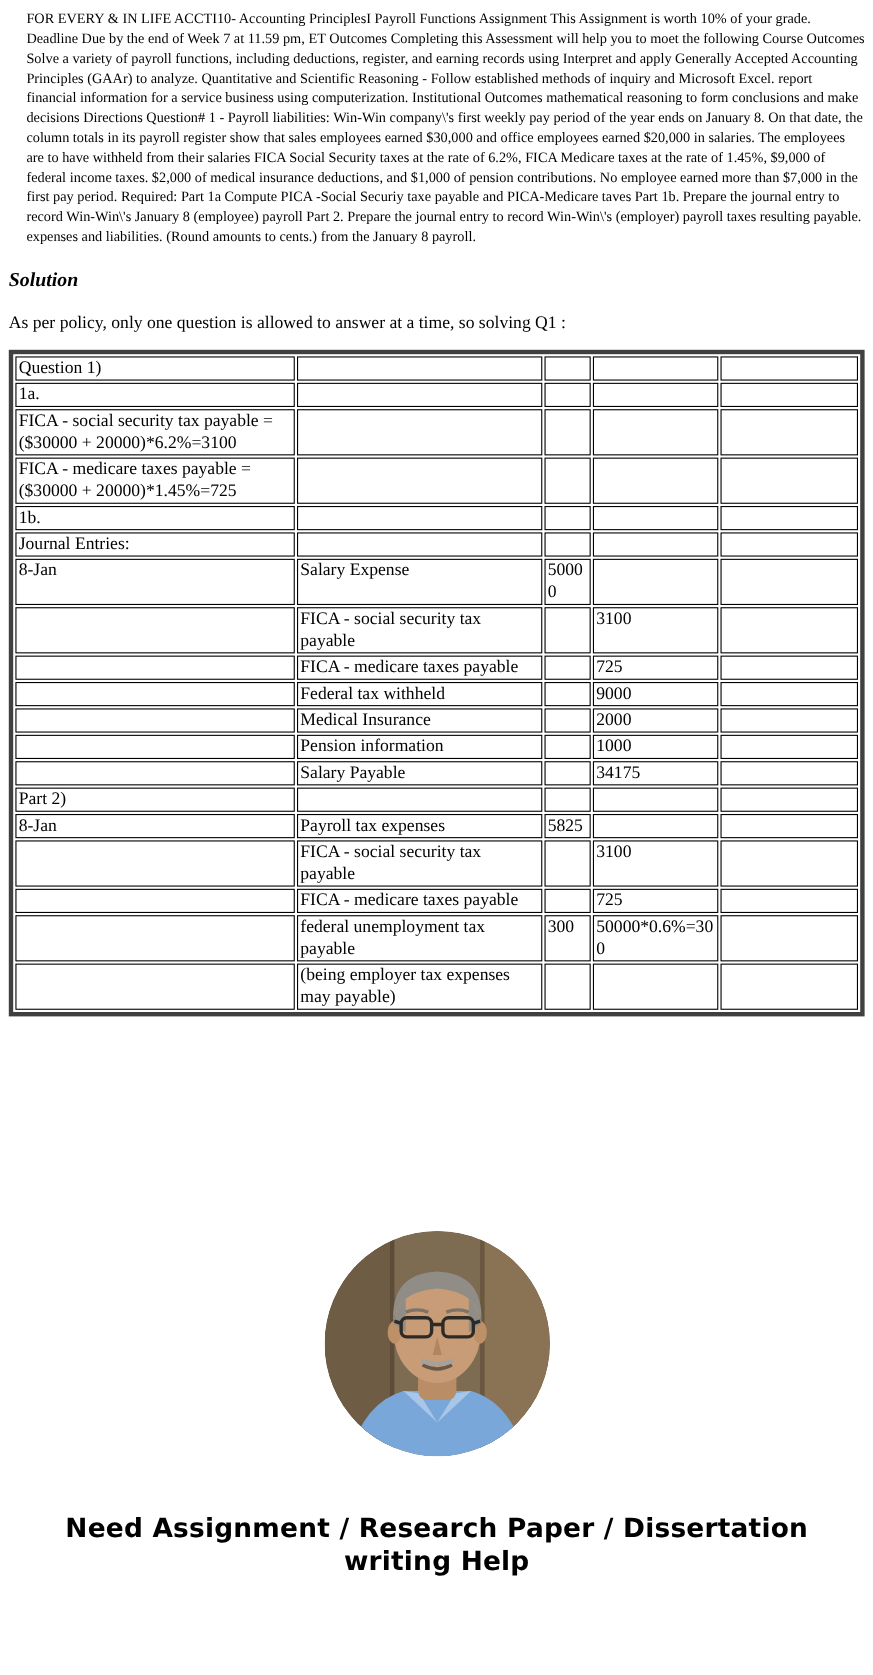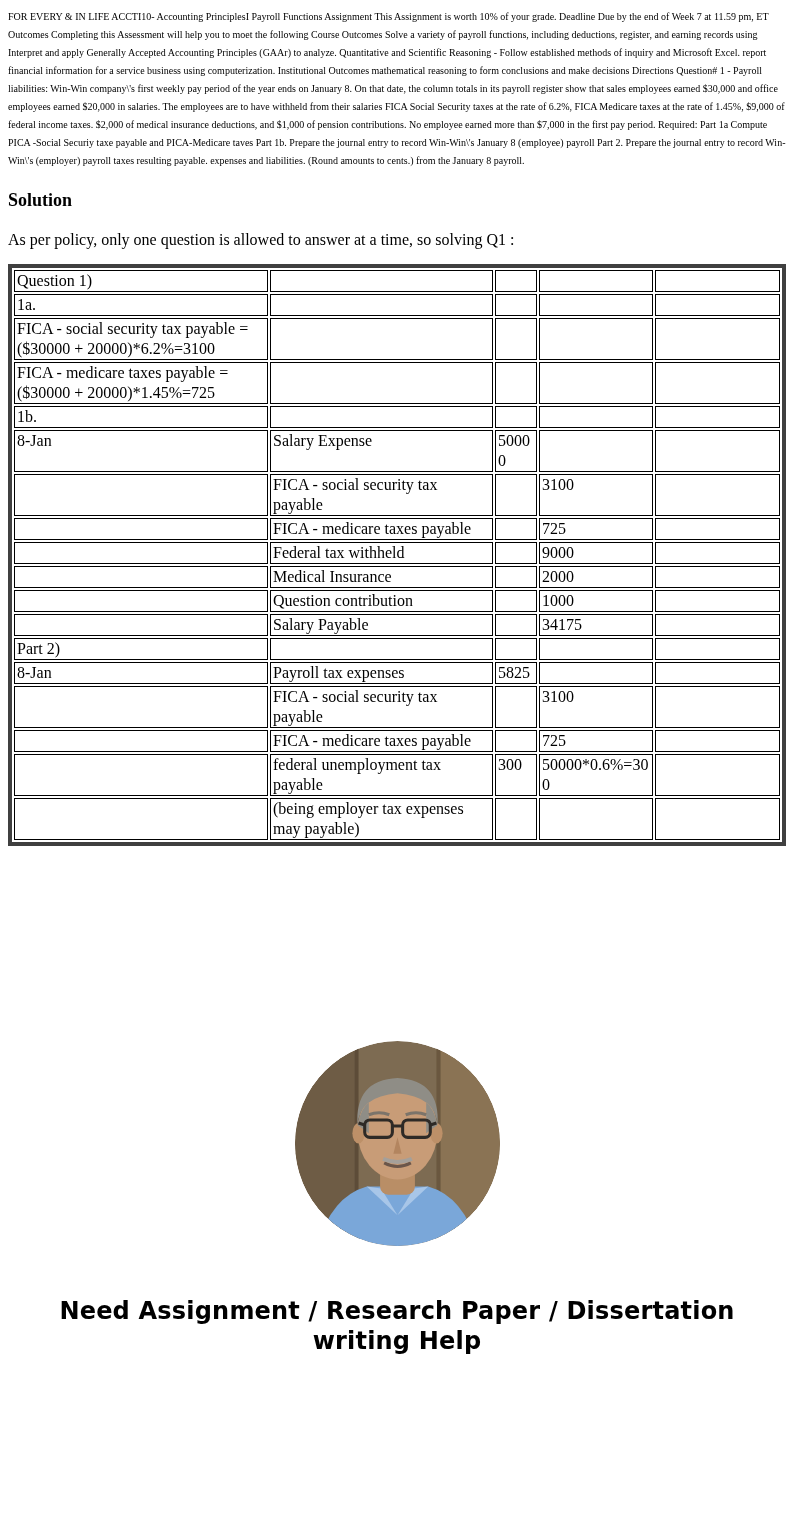--- a/index.html
+++ b/index.html
@@ -1,30 +1,31 @@
 <!DOCTYPE html>
 <html><head>
 <meta charset="utf-8">
 <style>
   * { box-sizing: border-box; }
   html, body { margin: 0; padding: 0; background: #ffffff; }
   body { width: 794px; font-family: "Liberation Serif", serif; color: #000; }
   .page { width: 794px; min-height: 1523px; padding: 8px; position: relative; }
 
   .intro {
-    margin: 0 0 21px 0;
-    font-size: 10px;
+    margin: 0 0 21px 16px;
+    font-size: 13px;
     line-height: 18px;
     text-align: left;
   }
   .solution-heading {
     margin: 0 0 21px 0;
     font-size: 18px;
     font-weight: bold;
     line-height: 19px;
+    font-style: italic;
   }
   .policy {
     margin: 0 0 15px 0;
     font-size: 16px;
     line-height: 18px;
   }
 
   table.solution-table {
     border-collapse: separate;
     border-spacing: 2px;
@@ -110,20 +111,27 @@
           <td class="col4"></td>
         </tr>
         <tr>
           <td class="col0">1b.</td>
           <td class="col1"></td>
           <td class="col2"></td>
           <td class="col3"></td>
           <td class="col4"></td>
         </tr>
         <tr>
+          <td class="col0">Journal Entries:</td>
+          <td class="col1"></td>
+          <td class="col2"></td>
+          <td class="col3"></td>
+          <td class="col4"></td>
+        </tr>
+        <tr>
           <td class="col0">8-Jan</td>
           <td class="col1">Salary Expense</td>
           <td class="col2">50000</td>
           <td class="col3"></td>
           <td class="col4"></td>
         </tr>
         <tr>
           <td class="col0"></td>
           <td class="col1">FICA - social security tax payable</td>
           <td class="col2"></td>
@@ -146,21 +154,21 @@
         </tr>
         <tr>
           <td class="col0"></td>
           <td class="col1">Medical Insurance</td>
           <td class="col2"></td>
           <td class="col3">2000</td>
           <td class="col4"></td>
         </tr>
         <tr>
           <td class="col0"></td>
-          <td class="col1">Question contribution</td>
+          <td class="col1">Pension information</td>
           <td class="col2"></td>
           <td class="col3">1000</td>
           <td class="col4"></td>
         </tr>
         <tr>
           <td class="col0"></td>
           <td class="col1">Salary Payable</td>
           <td class="col2"></td>
           <td class="col3">34175</td>
           <td class="col4"></td>

